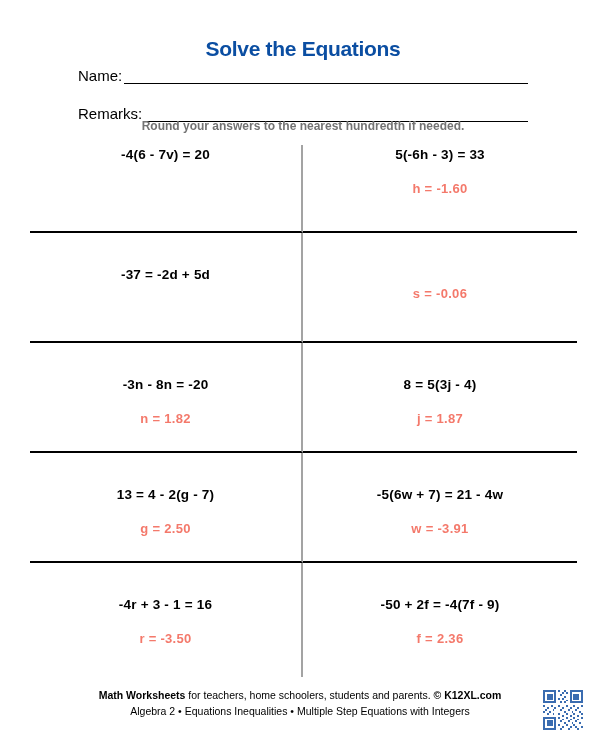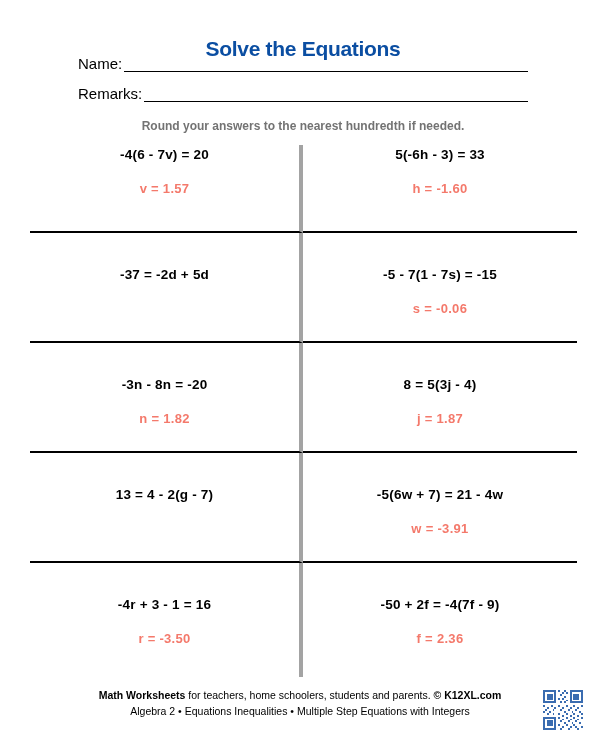--- a/index.html
+++ b/index.html
@@ -20,22 +20,22 @@
     font-weight: bold;
     letter-spacing: -0.3px;
     color: #0b4ea2;
   }
   .field-row {
     position: absolute;
     left: 78px; right: 78px;
     display: flex;
     align-items: flex-end;
   }
-  .field-row.name-row { top: 50px; height: 22px; justify-content: space-between; }
-  .field-row.remarks-row { top: 80px; height: 22px; text-align: right; }
+  .field-row.name-row { top: 62px; height: 22px; justify-content: space-between; }
+  .field-row.remarks-row { top: 100px; height: 22px; text-align: right; }
   .field-label {
     font-size: 15px;
     color: #000000;
     white-space: nowrap;
     padding-right: 2px;
   }
   .field-line {
     flex: 1;
     border-bottom: 1.5px solid #000000;
     height: 100%;
@@ -54,21 +54,21 @@
     width: 547px; height: 532px;
     display: grid;
     grid-template-columns: 273px 274px;
     grid-template-rows: 88px 110px 110px 110px 114px;
   }
   .cell {
     padding-top: 34px;
     text-align: center;
   }
   .cell.row1 { padding-top: 2px; }
-  .cell.colL { border-right: 4px solid #a3a3a3; }
+  .cell.colL { border-right: 2px solid #a3a3a3; }
   .cell.hline { border-bottom: 2px solid #000000; }
   .equation {
     font-size: 13.5px;
     font-weight: bold;
     color: #000000;
     letter-spacing: 0.2px;
   }
   .answer {
     margin-top: 19px;
     font-size: 13px;
@@ -106,46 +106,45 @@
   <div class="field-row remarks-row">
     <span class="field-label">Remarks:</span>
     <span class="field-line"></span>
   </div>
 
   <div class="instruction">Round your answers to the nearest hundredth if needed.</div>
 
   <div class="grid">
     <div class="cell row1 colL hline">
       <div class="equation">-4(6 - 7v) = 20</div>
-      <div class="answer">v = 1.57</div>
     </div>
     <div class="cell row1 hline">
       <div class="equation">5(-6h - 3) = 33</div>
       <div class="answer">h = -1.60</div>
     </div>
 
     <div class="cell colL hline">
       <div class="equation">-37 = -2d + 5d</div>
     </div>
     <div class="cell hline">
-      <div class="equation">-5 - 7(1 - 7s) = -15</div>
       <div class="answer">s = -0.06</div>
     </div>
 
     <div class="cell colL hline">
       <div class="equation">-3n - 8n = -20</div>
       <div class="answer">n = 1.82</div>
     </div>
     <div class="cell hline">
       <div class="equation">8 = 5(3j - 4)</div>
       <div class="answer">j = 1.87</div>
     </div>
 
     <div class="cell colL hline">
       <div class="equation">13 = 4 - 2(g - 7)</div>
+      <div class="answer">g = 2.50</div>
     </div>
     <div class="cell hline">
       <div class="equation">-5(6w + 7) = 21 - 4w</div>
       <div class="answer">w = -3.91</div>
     </div>
 
     <div class="cell colL">
       <div class="equation">-4r + 3 - 1 = 16</div>
       <div class="answer">r = -3.50</div>
     </div>

